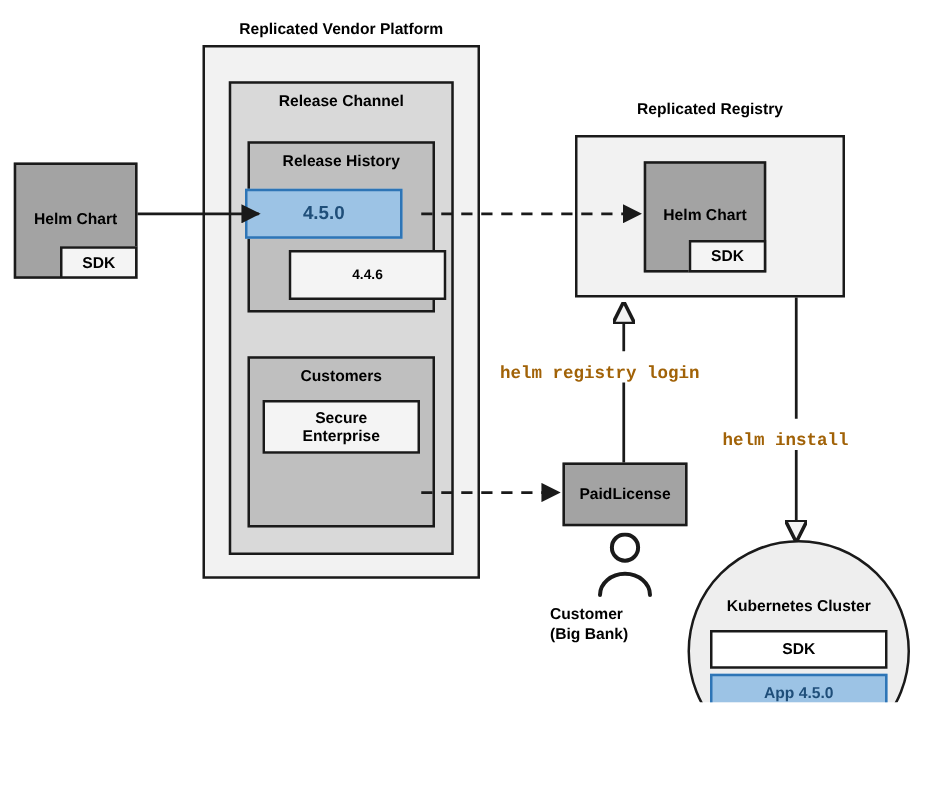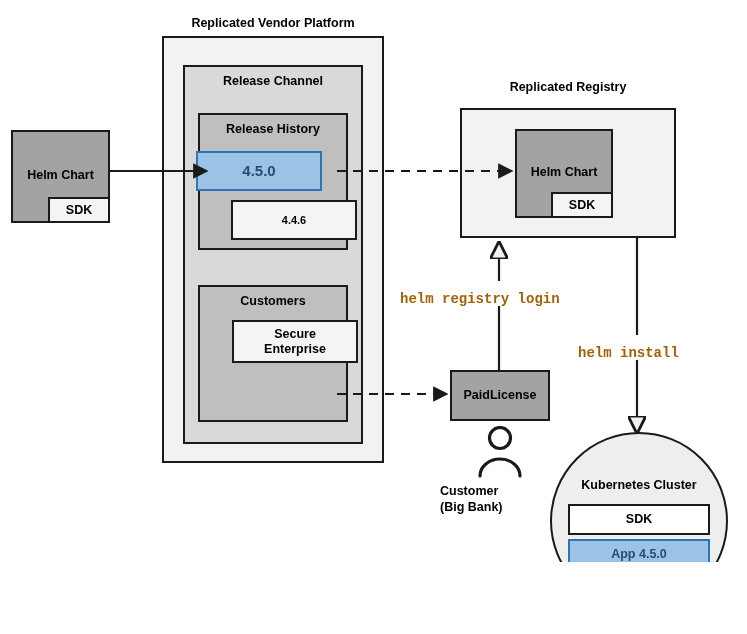--- a/index.html
+++ b/index.html
@@ -139,21 +139,21 @@
   <div class="node box-blue" style="left:196px; top:151px; width:126px; height:40px; font-size:15px;">
     <span>4.5.0</span>
   </div>
   <div class="node box-white" style="left:210px; top:200px; width:126px; height:40px; font-size:11px;margin-left:21px;">
     <span>4.4.6</span>
   </div>
 
   <div class="node box-group" style="left:198px; top:285px; width:150px; height:137px;">
     <span class="group-title">Customers</span>
   </div>
-  <div class="node box-white" style="left:210px; top:320px; width:126px; height:43px; font-size:12.5px; flex-direction:column;margin-left:22px;">
+  <div class="node box-white" style="left:210px; top:320px; width:126px; height:43px; font-size:12.5px; flex-direction:column;">
     <span>Secure</span>
     <span>Enterprise</span>
   </div>
 
   <div class="node box-outer" style="left:460px; top:108px; width:216px; height:130px;"></div>
   <div class="node box-gray" style="left:515px; top:129px; width:98px; height:89px; font-size:12.5px;">
     <span style="position:absolute; left:0; right:0; top:34px;">Helm Chart</span>
   </div>
   <div class="node box-white" style="left:551px; top:192px; width:62px; height:26px; font-size:12.5px;">
     <span>SDK</span>

